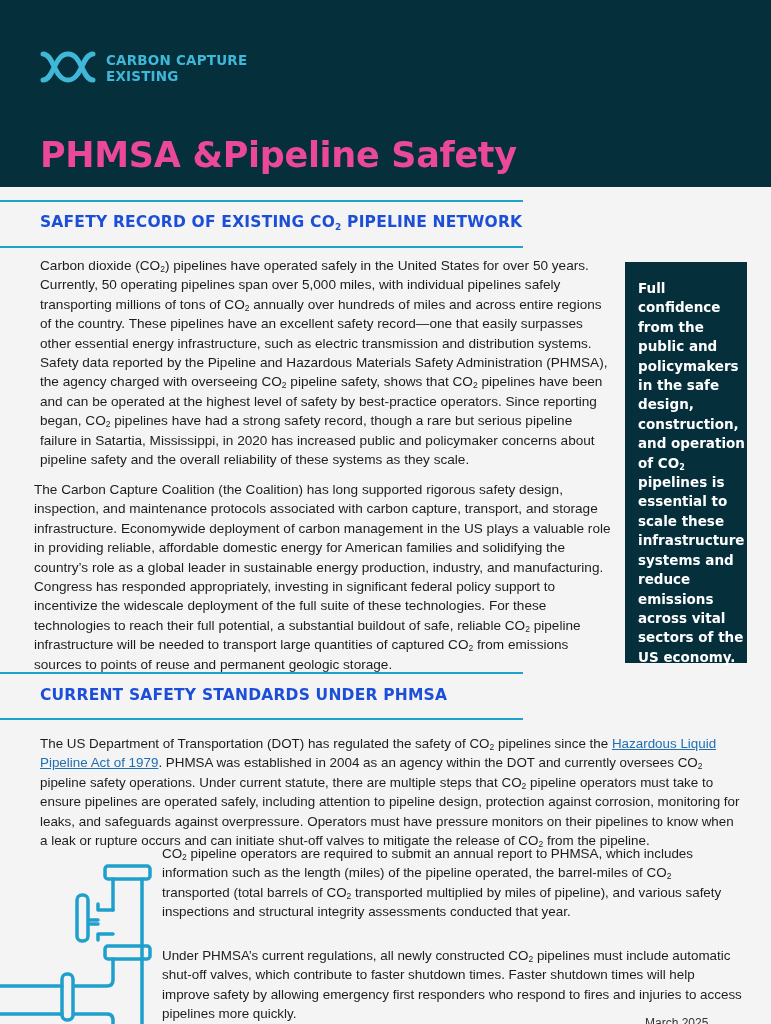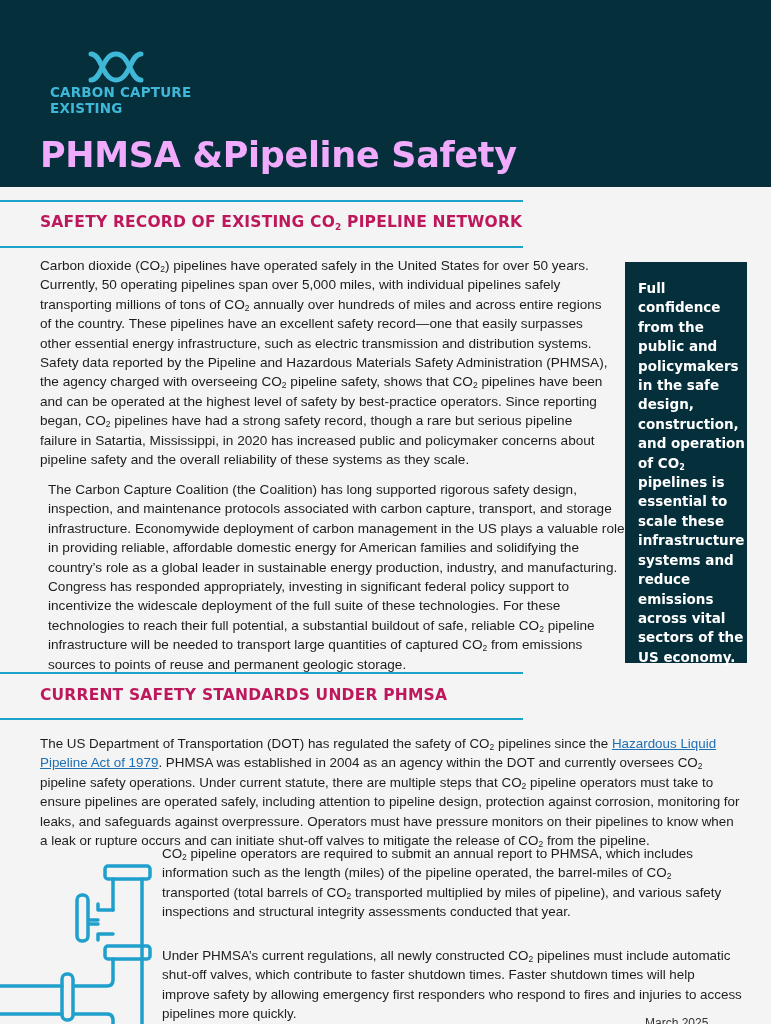--- a/index.html
+++ b/index.html
@@ -1,27 +1,27 @@
 <!DOCTYPE html>
 <html><head>
 <meta charset="utf-8">
 <style>
   * { margin: 0; padding: 0; box-sizing: border-box; }
   html, body { width: 771px; height: 1024px; overflow: hidden; background: #f4f4f4; }
   body { position: relative; font-family: "Liberation Sans", sans-serif; color: #1a1a1a; }
 
   .header { position: absolute; left: 0; top: 0; width: 771px; height: 187px; background: #062f3c; }
-  .logo { position: absolute; left: 40px; top: 50px; display: flex; align-items: center; flex-direction: column; }
+  .logo { position: absolute; left: 40px; top: 50px; display: flex; align-items: flex-end; }
   .logo svg { display: block; }
   .logo-text { margin-left: 10px; color: #3fb8d8; font-family: "DejaVu Sans", sans-serif; font-weight: bold; font-size: 13.5px; line-height: 16px; letter-spacing: 0.2px; }
   .fact-sheet { position: absolute; right: 32px; top: 46px; color: #ffffff; font-family: "DejaVu Sans", sans-serif; font-weight: bold; font-size: 26px; letter-spacing: 0.3px; }
-  .title { position: absolute; left: 40px; top: 135px; color: #f0abfc; font-family: "DejaVu Sans", sans-serif; font-weight: bold; font-size: 35px; letter-spacing: -0.3px; }
+  .title { position: absolute; left: 40px; top: 135px; color: #ec4899; font-family: "DejaVu Sans", sans-serif; font-weight: bold; font-size: 35px; letter-spacing: -0.3px; }
 
   .rule { position: absolute; left: 0; height: 2px; background: #1fa3cc; width: 523px; }
-  .section-head { position: absolute; left: 40px; color: #be185d; font-family: "DejaVu Sans", sans-serif; font-weight: bold; font-size: 15.5px; letter-spacing: 0.2px; }
+  .section-head { position: absolute; left: 40px; color: #1d4ed8; font-family: "DejaVu Sans", sans-serif; font-weight: bold; font-size: 15.5px; letter-spacing: 0.2px; }
   .section-head sub { font-size: 9px; vertical-align: -3px; }
 
   .para { position: absolute; font-size: 13.6px; line-height: 19.4px; color: #1d1d1d; }
   .para sub { font-size: 8.5px; vertical-align: -2px; line-height: 0; }
   .para a { color: #1f6fb3; text-decoration: underline; }
 
   .callout { position: absolute; left: 625px; top: 262px; width: 122px; height: 401px; background: #062f3c; padding: 17px 0 8px 13px; color: #ffffff; font-family: "DejaVu Sans", sans-serif; font-weight: bold; font-size: 13.5px; line-height: 19.4px; }
   .callout sub { font-size: 8px; vertical-align: -2px; line-height: 0; }
 
   .pipes { position: absolute; left: 0; top: 862px; }
@@ -49,21 +49,21 @@
 <div class="rule" style="top:200px;"></div>
 <div class="section-head" style="top:213px;">
   <span>SAFETY RECORD OF EXISTING CO</span><sub>2</sub><span> PIPELINE NETWORK</span>
 </div>
 <div class="rule" style="top:246px;"></div>
 
 <div class="para" style="left:40px; top:256px; width:572px;">
   <span>Carbon dioxide (CO</span><sub>2</sub><span>) pipelines have operated safely in the United States for over 50 years. Currently, 50 operating pipelines span over 5,000 miles, with individual pipelines safely transporting millions of tons of CO</span><sub>2</sub><span> annually over hundreds of miles and across entire regions of the country. These pipelines have an excellent safety record—one that easily surpasses other essential energy infrastructure, such as electric transmission and distribution systems. Safety data reported by the Pipeline and Hazardous Materials Safety Administration (PHMSA), the agency charged with overseeing CO</span><sub>2</sub><span> pipeline safety, shows that CO</span><sub>2</sub><span> pipelines have been and can be operated at the highest level of safety by best-practice operators. Since reporting began, CO</span><sub>2</sub><span> pipelines have had a strong safety record, though a rare but serious pipeline failure in Satartia, Mississippi, in 2020 has increased public and policymaker concerns about pipeline safety and the overall reliability of these systems as they scale.</span>
 </div>
 
-<div class="para" style="left:48px; top:480px; width:578px;">
+<div class="para" style="left:34px; top:480px; width:578px;">
   <span>The Carbon Capture Coalition (the Coalition) has long supported rigorous safety design, inspection, and maintenance protocols associated with carbon capture, transport, and storage infrastructure. Economywide deployment of carbon management in the US plays a valuable role in providing reliable, affordable domestic energy for American families and solidifying the country’s role as a global leader in sustainable energy production, industry, and manufacturing. Congress has responded appropriately, investing in significant federal policy support to incentivize the widescale deployment of the full suite of these technologies. For these technologies to reach their full potential, a substantial buildout of safe, reliable CO</span><sub>2</sub><span> pipeline infrastructure will be needed to transport large quantities of captured CO</span><sub>2</sub><span> from emissions sources to points of reuse and permanent geologic storage.</span>
 </div>
 
 <div class="callout">
   <span>Full confidence from the public and policymakers in the safe design, construction, and operation of CO</span><sub>2</sub><span> pipelines is essential to scale these infrastructure systems and reduce emissions across vital sectors of the US economy.</span>
 </div>
 
 <div class="rule" style="top:672px;"></div>
 <div class="section-head" style="top:686px;">CURRENT SAFETY STANDARDS UNDER PHMSA</div>
 <div class="rule" style="top:718px;"></div>

